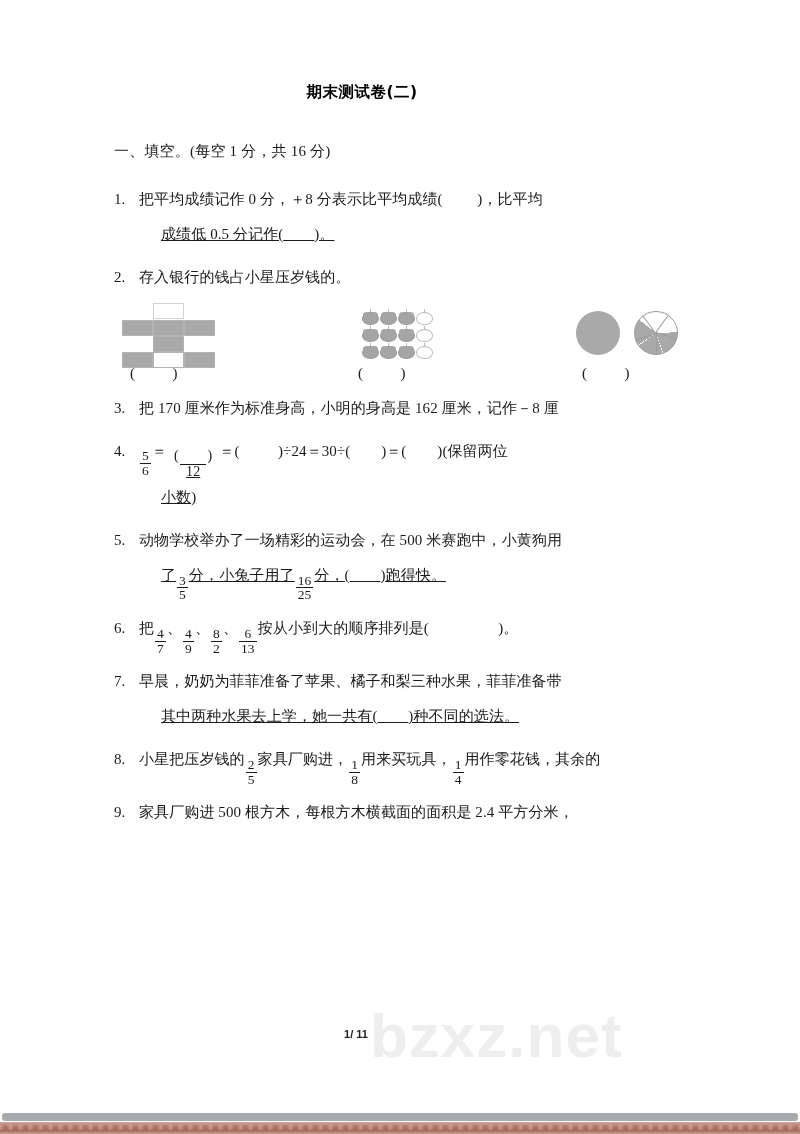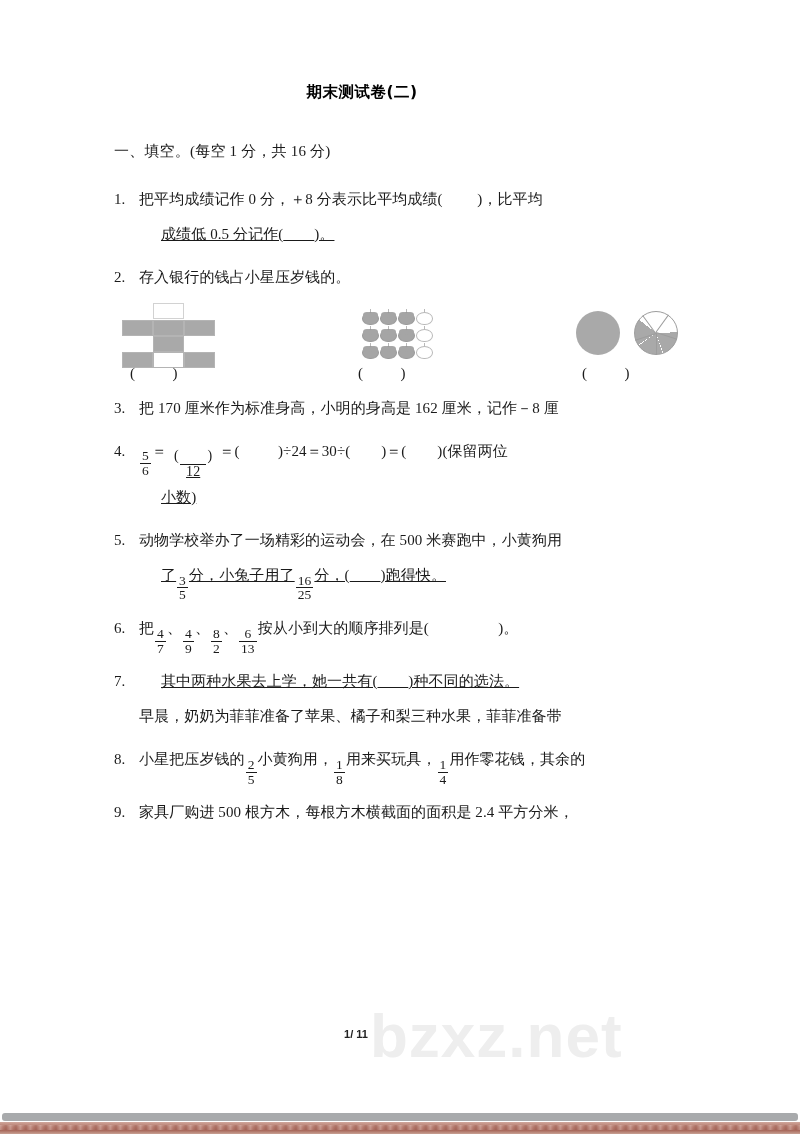--- a/index.html
+++ b/index.html
@@ -408,32 +408,32 @@
             </span><span>、</span><span class="frac">
               <span class="num">6</span>
               <span class="den">13</span>
             </span><span>按从小到大的顺序排列是(</span><span class="blank">                  </span><span>)。</span></span>
       </span>
     </div>
 
     <div class="q">
       <span class="q-num">7.</span>
       <span class="q-body">
+        <span class="q-line">早晨，奶奶为菲菲准备了苹果、橘子和梨三种水果，菲菲准备带</span>
         <span class="q-line indent"><span>其中两种水果去上学，她一共有(</span><span class="blank">        </span><span>)种不同的选法。</span></span>
-        <span class="q-line">早晨，奶奶为菲菲准备了苹果、橘子和梨三种水果，菲菲准备带</span>
       </span>
     </div>
 
     <div class="q">
       <span class="q-num">8.</span>
       <span class="q-body">
         <span class="q-line"><span>小星把压岁钱的</span><span class="frac">
               <span class="num">2</span>
               <span class="den">5</span>
-            </span><span>小黄狗用，</span><span class="frac">
+            </span><span>家具厂购进，</span><span class="frac">
               <span class="num">1</span>
               <span class="den">8</span>
             </span><span>用来买玩具，</span><span class="frac">
               <span class="num">1</span>
               <span class="den">4</span>
             </span><span>用作零花钱，其余的</span></span>
       </span>
     </div>
 
     <div class="q">

